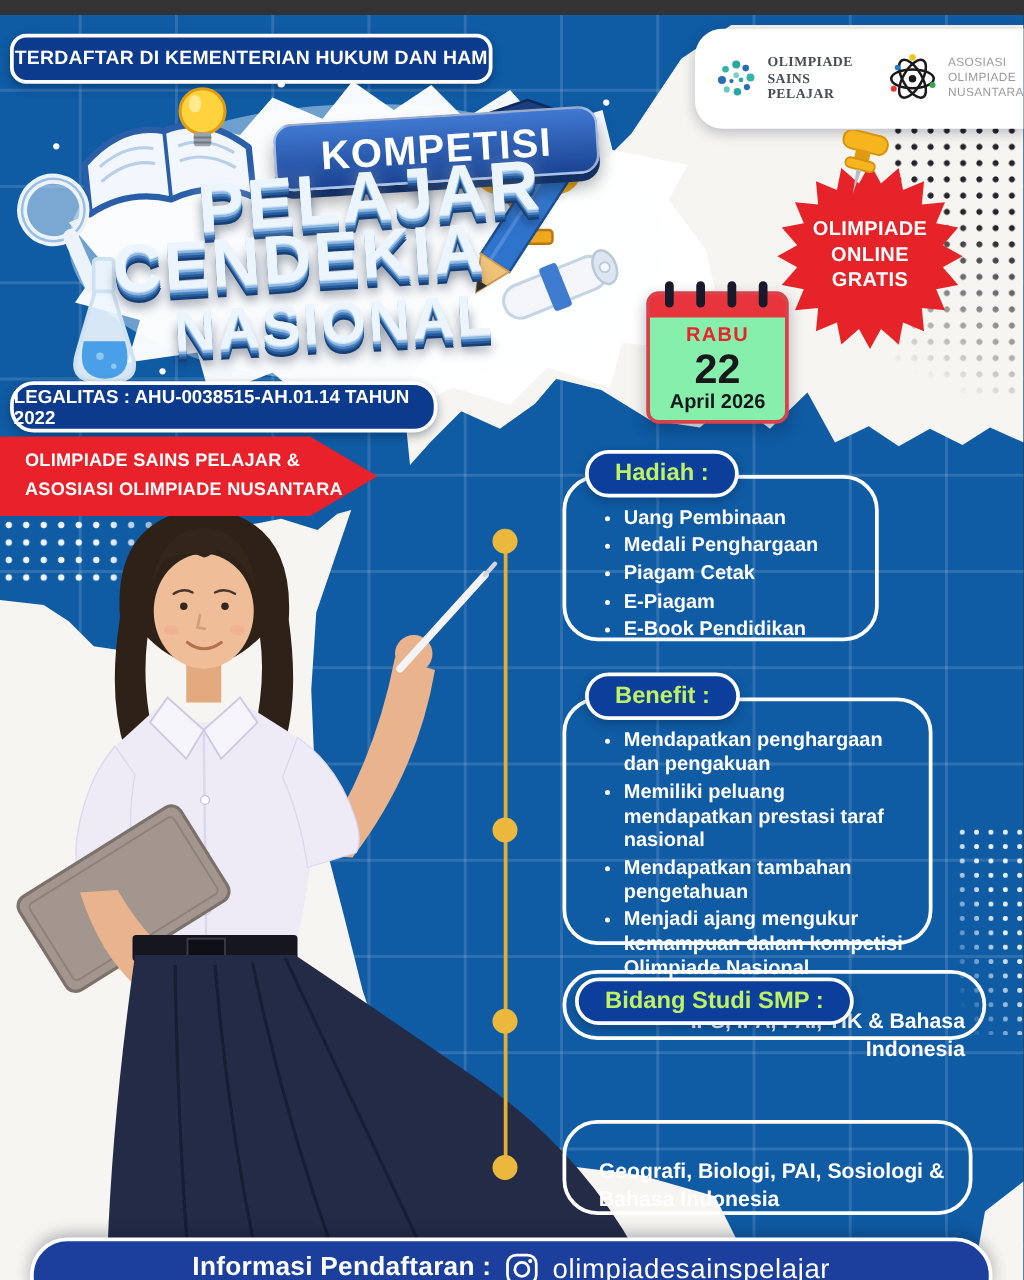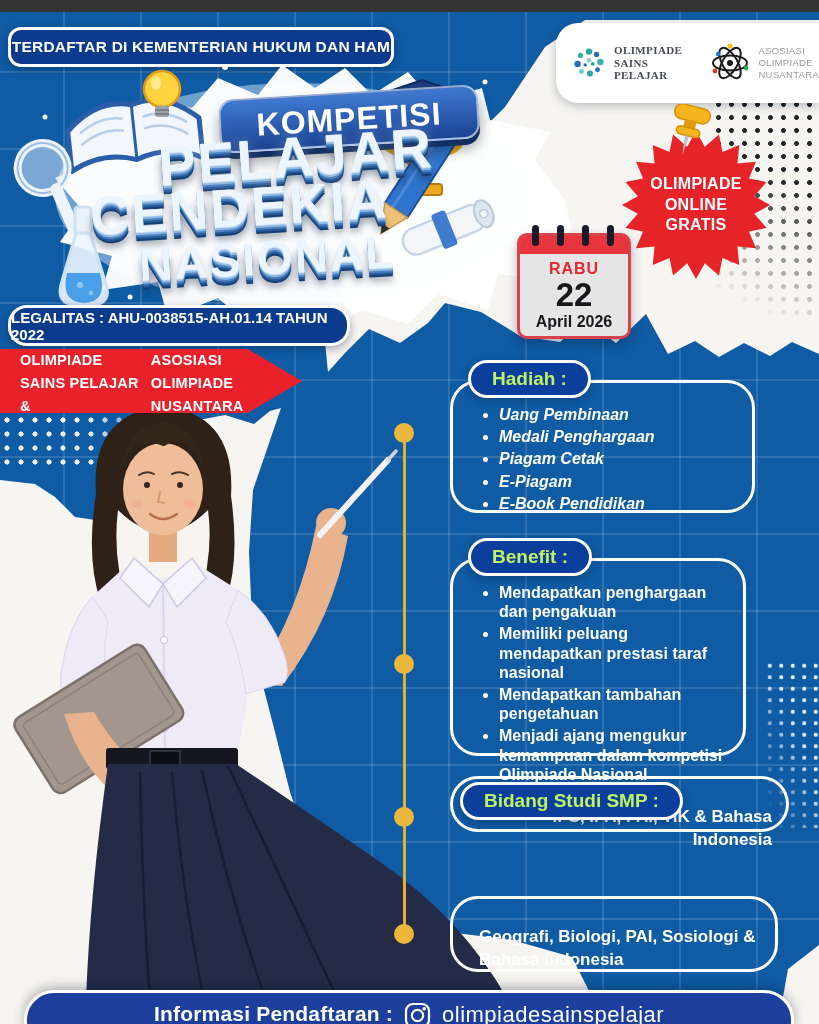--- a/index.html
+++ b/index.html
@@ -52,50 +52,50 @@
     background:linear-gradient(180deg,#4079d2,#1b4493);border:2px solid rgba(255,255,255,.55);
     border-radius:15px;transform:rotate(-3.5deg);display:flex;align-items:center;justify-content:center;
     color:#fff;font-weight:900;font-size:32px;letter-spacing:1px;
     box-shadow:0 6px 0 #122f63,0 10px 14px rgba(0,0,0,.35);}
   .t-line1{left:158px;top:112px;font-size:56px;transform:rotate(-4deg);}
   .t-line2{left:90px;top:164px;font-size:54px;transform:rotate(-3.5deg);}
   .t-line3{left:139px;top:219px;font-size:46px;transform:rotate(-3deg);}
   
   .arrow-banner{position:absolute;left:0;top:337px;width:302px;height:64px;background:#e8212b;
     clip-path:polygon(0 0,82% 0,100% 50%,82% 100%,0 100%);
-    display:flex;flex-direction:row;justify-content:center;padding-left:20px;box-sizing:border-box;}
+    display:flex;flex-direction:column;justify-content:center;padding-left:20px;box-sizing:border-box;}
   .arrow-banner div{color:#fff;font-weight:800;font-size:14.5px;line-height:1.6;letter-spacing:.2px;}
   
   .starburst{position:absolute;left:621px;top:118px;width:150px;height:150px;}
   .starburst .sb-text{position:absolute;inset:0;display:flex;flex-direction:column;
     align-items:center;justify-content:center;color:#fff;font-weight:800;font-size:16px;
     line-height:1.3;letter-spacing:.3px;}
   .pushpin{position:absolute;left:664px;top:92px;width:52px;height:58px;}
   
-  .calendar{position:absolute;left:517px;top:221px;width:108px;height:100px;background:#e5e5e5;
+  .calendar{position:absolute;left:517px;top:221px;width:108px;height:100px;background:#86efac;
     border:3px solid #d8434b;border-radius:10px;box-shadow:0 5px 12px rgba(0,20,50,.3);}
   .cal-head{position:absolute;left:0;top:0;right:0;height:18px;background:#e8353d;border-radius:6px 6px 0 0;}
   .cal-ring{position:absolute;top:-11px;width:7px;height:21px;background:#181a2b;border-radius:4px;}
   .cal-day{position:absolute;top:24px;width:100%;text-align:center;color:#e8252d;
     font-weight:900;font-size:16px;letter-spacing:1px;}
   .cal-date{position:absolute;top:40px;width:100%;text-align:center;color:#17181c;
     font-weight:900;font-size:33px;}
   .cal-my{position:absolute;top:77px;width:100%;text-align:center;color:#17181c;
     font-weight:800;font-size:16px;}
   
   .timeline-line{position:absolute;left:403px;top:421px;width:3px;height:501px;background:#e2ae35;}
   .timeline-dot{position:absolute;width:20px;height:20px;border-radius:50%;background:#ecb73d;left:394px;}
   
   .info-box{position:absolute;border:3px solid #fff;border-radius:28px;box-sizing:border-box;}
   .sec-pill{position:absolute;background:#0c3e9c;border:3.5px solid #fff;border-radius:999px;
     color:#bef264;font-weight:800;font-size:19px;padding:5px 21px;white-space:nowrap;
     box-shadow:0 3px 8px rgba(0,20,50,.3);}
   .info-box ul{margin:22px 0 0 0;padding:0 10px 0 46px;color:#fff;}
   .info-box li{font-size:16px;font-weight:700;line-height:1.2;margin:3px 0;max-width:262px;}
-  .box-hadiah{left:450px;top:368px;width:305px;height:133px;font-style:italic;}
+  .box-hadiah{left:450px;top:368px;width:253px;height:133px;}
   .box-benefit{left:450px;top:546px;width:296px;height:198px;}
   .box-smp{left:450px;top:764px;width:339px;height:56px;text-align:right;}
   .box-sma{left:450px;top:884px;width:328px;height:76px;}
   .box-content{color:#fff;font-weight:700;font-size:17px;line-height:1.35;
     padding:27px 14px 8px 26px;white-space:pre-line;}
   
   .footer-bar{position:absolute;left:24px;top:978px;width:770px;height:62px;
     background:#1c3f9e;border:3px solid #fff;border-radius:30px;box-sizing:border-box;
     display:flex;align-items:flex-start;justify-content:center;gap:11px;padding-top:9px;
     box-shadow:0 -3px 12px rgba(0,15,40,.3);}

